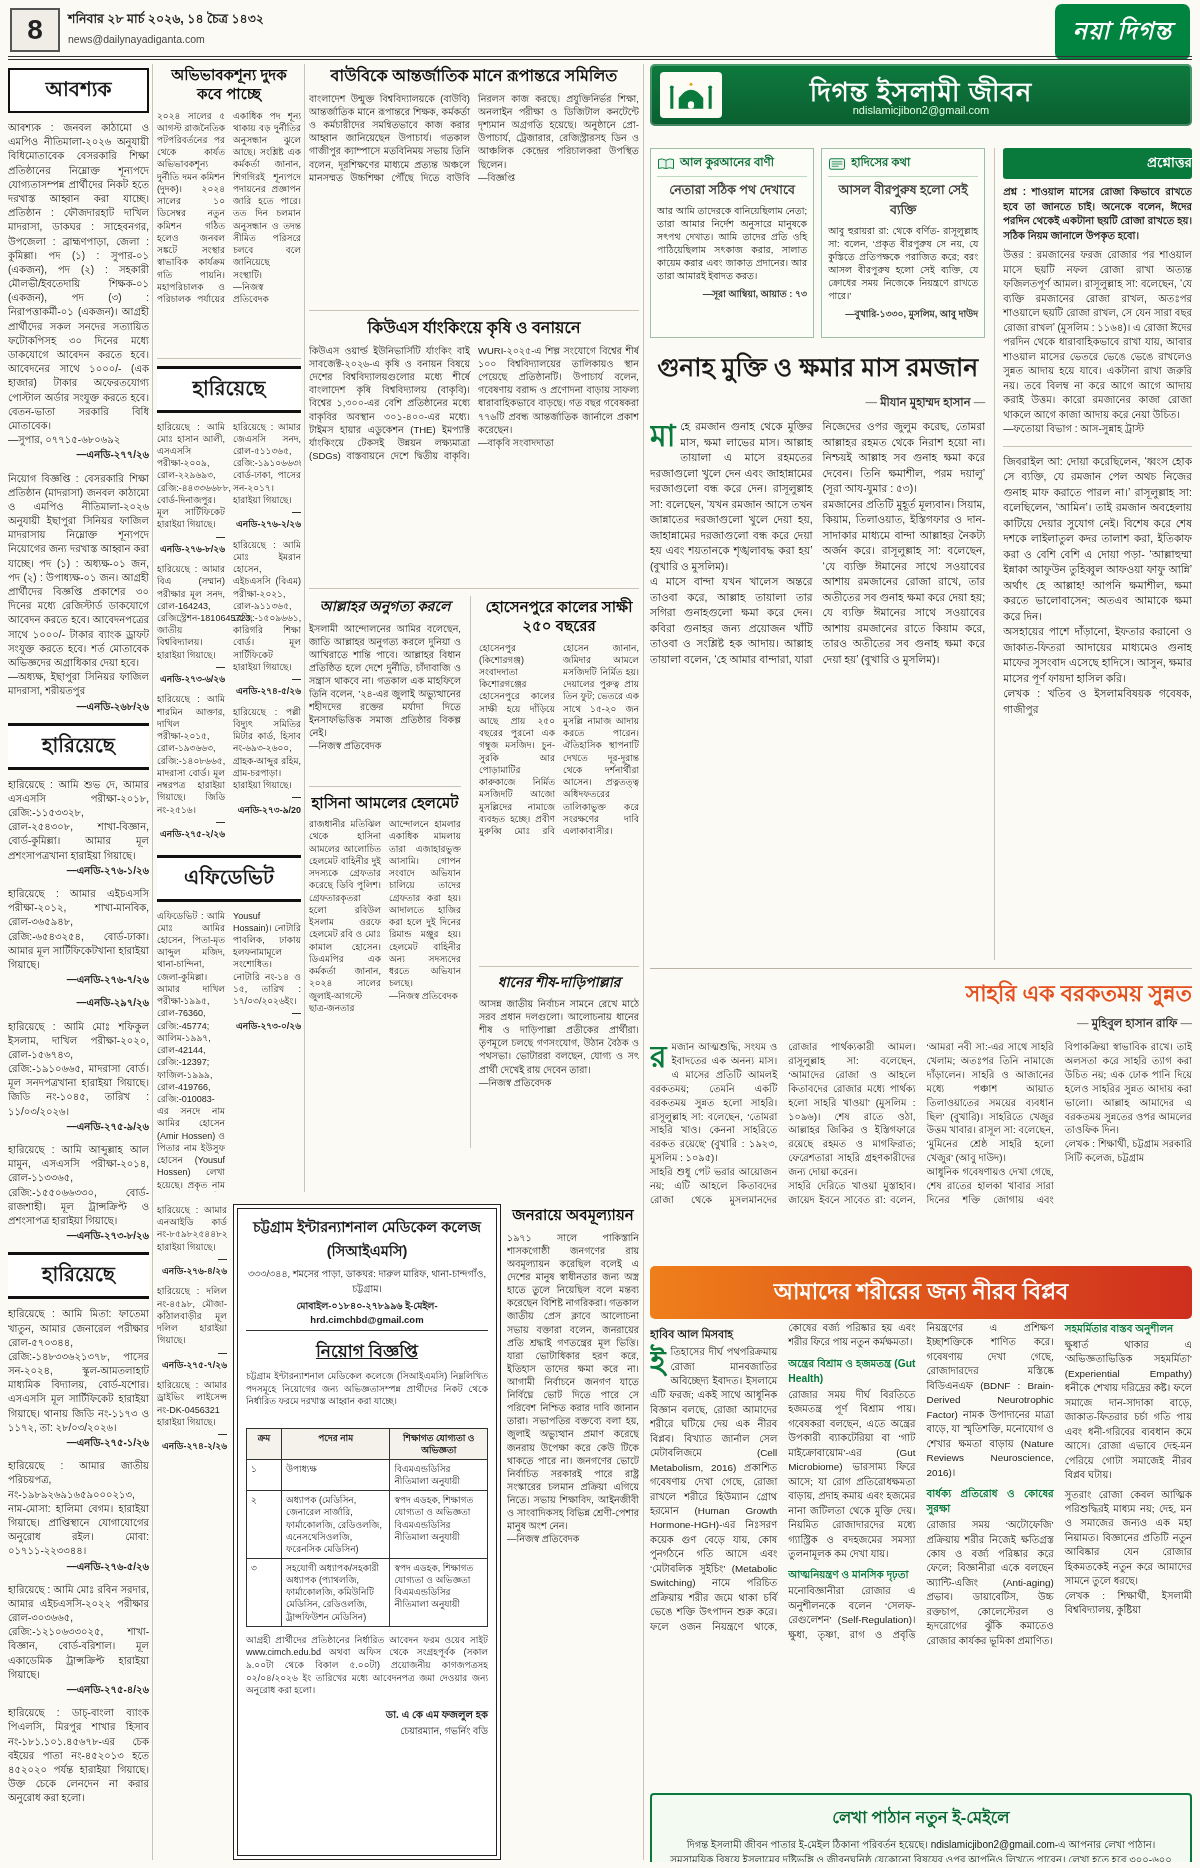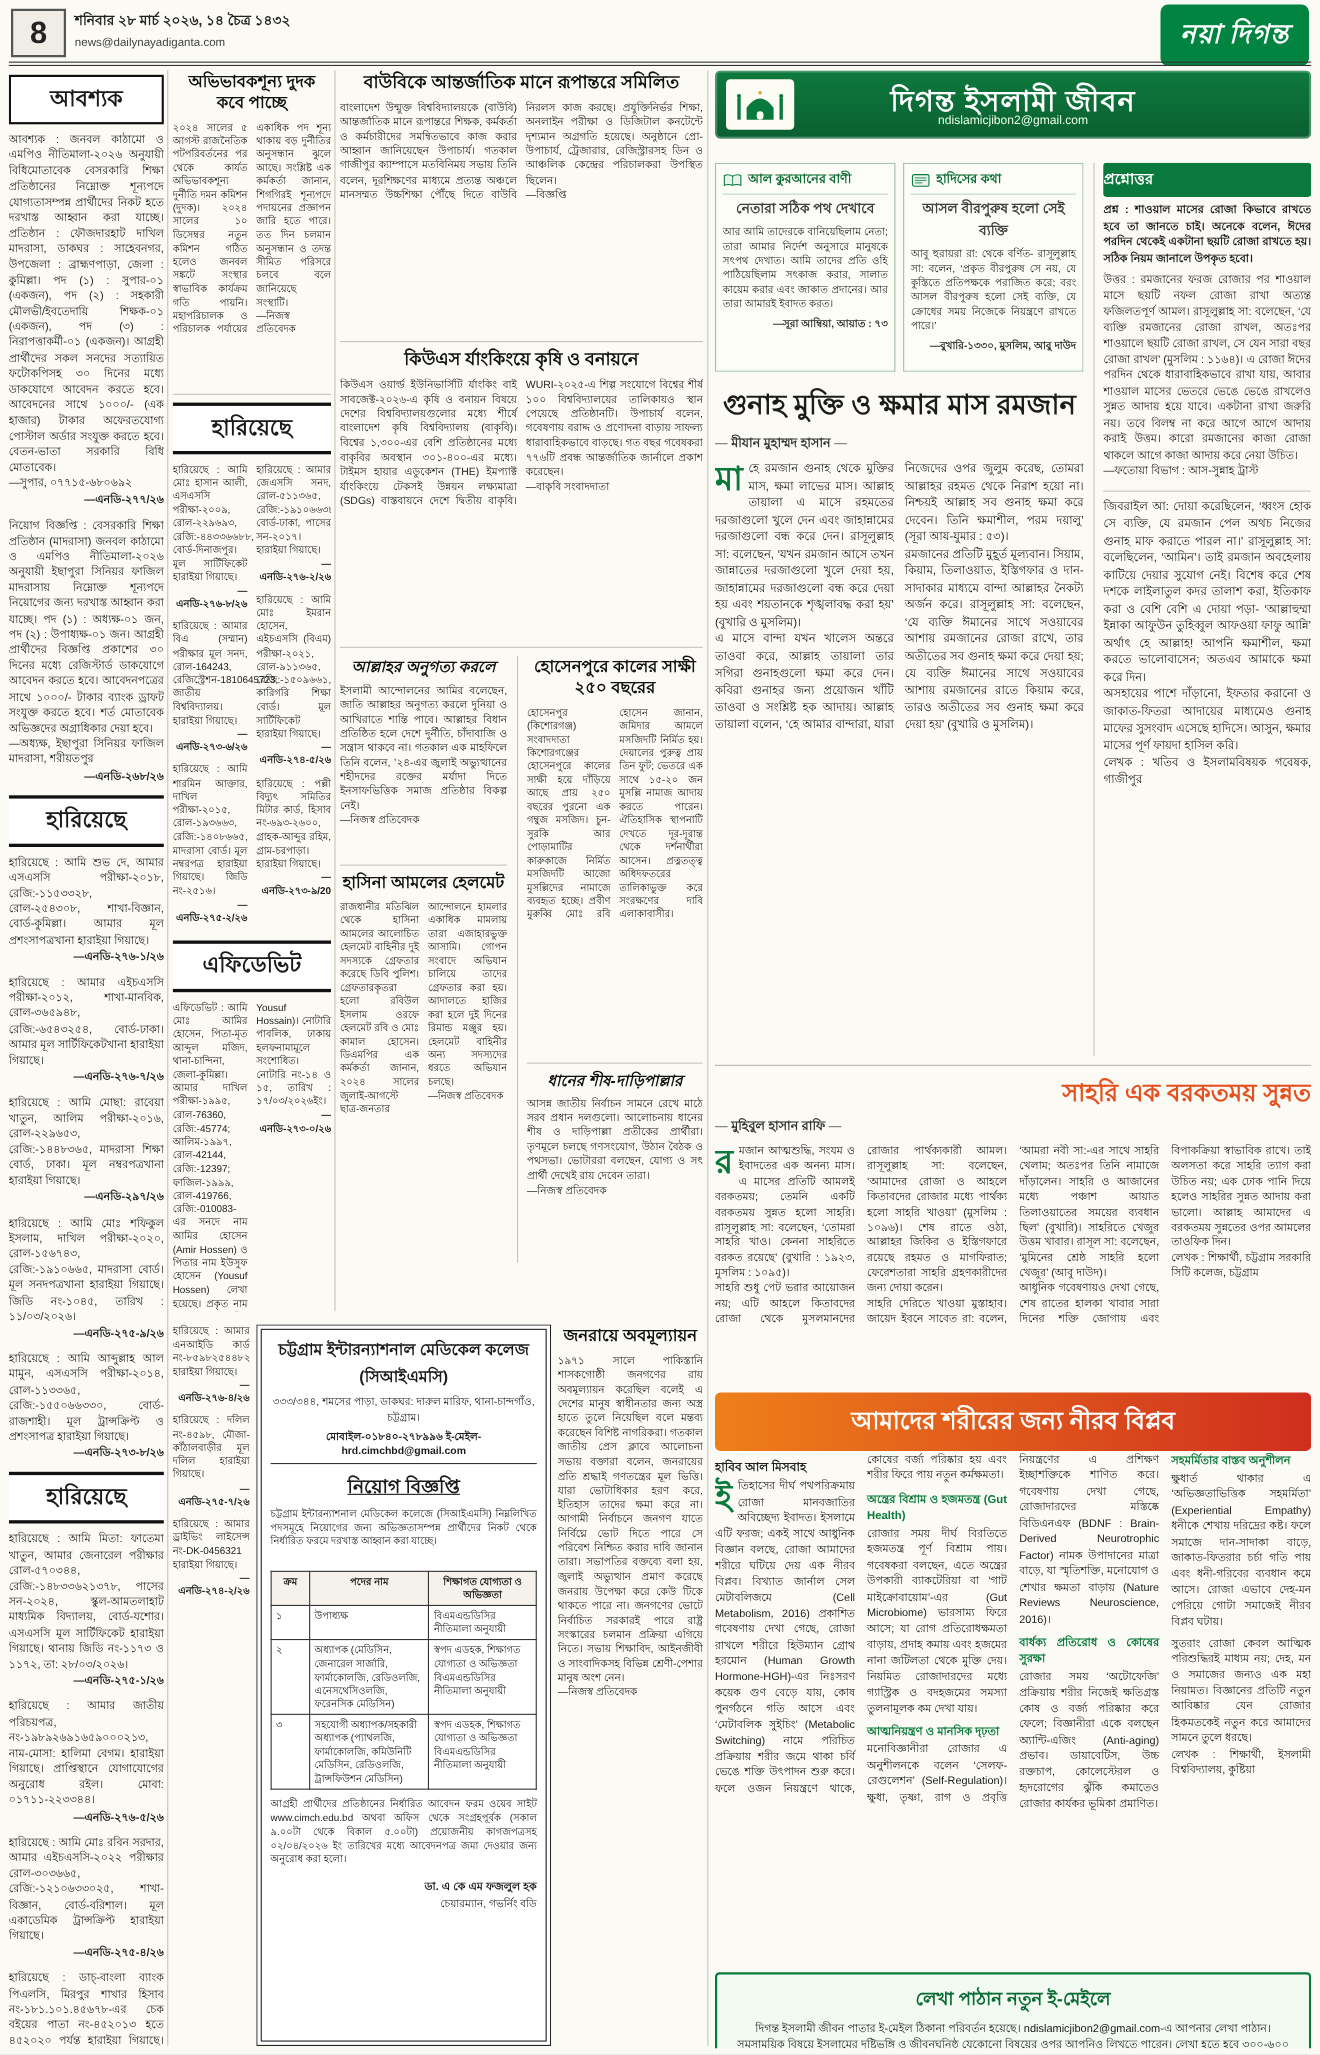--- a/index.html
+++ b/index.html
@@ -65,27 +65,27 @@
   .imain{display:flex;gap:9px;height:812px;overflow:hidden;}
   .ileft{width:341px;}
   .iright{width:192px;border-left:1px solid #c9c3b7;padding-left:8px;box-sizing:content-box;}
   .iboxes{display:flex;gap:7px;height:190px;overflow:hidden;}
   .ibox{flex:1;border:1px solid #9fbfa4;background:#fcfdf6;padding:5px 6px;box-sizing:border-box;}
   .ibox-label{display:flex;align-items:center;gap:5px;font-size:11.5px;font-weight:bold;
               color:#0a6b34;border-bottom:1px solid #bcd6bf;padding-bottom:3px;margin-bottom:4px;}
   .ibox-head{font-size:12.5px;font-weight:bold;text-align:center;margin:2px 0 4px;color:#404040;}
   .ibox-body{font-size:9.3px;line-height:1.4;text-align:justify;}
   .ibox-src{font-size:9.3px;font-weight:bold;text-align:right;margin-top:4px;color:#333;}
-  .qa-bar{background:#0a7a3c;color:#fff;font-size:13.5px;font-weight:bold;text-align:left;
+  .qa-bar{background:#0a7a3c;color:#fff;font-size:13.5px;font-weight:bold;text-align:right;
           padding:4px 0;border-radius:3px;margin-bottom:6px;}
   .qa-txt{font-size:10px;line-height:1.45;text-align:justify;}
   .qa-q{font-weight:bold;margin-bottom:5px;}
   .g2{border-top:1px solid #c9c3b7;margin-top:9px;padding-top:7px;font-size:10.5px;line-height:1.48;text-align:justify;}
   .g-head{font-size:25px;font-weight:bold;text-align:center;margin:10px 0 3px;}
-  .byline{font-size:11.5px;font-weight:bold;text-align:left;color:#333;margin:0 0 6px;}
+  .byline{font-size:11.5px;font-weight:bold;text-align:right;color:#333;margin:0 0 6px;}
   .byline:before,.byline:after{content:" — ";color:#888;}
   .gtext{columns:2;column-gap:10px;font-size:10.5px;line-height:1.48;text-align:justify;height:556px;overflow:hidden;}
   .dropcap{float:left;font-size:30px;line-height:1;font-weight:bold;color:#0a7a3c;padding:2px 5px 0 0;}
   .sahri{border-top:1px solid #b9b3a6;margin-top:8px;padding-top:5px;}
   .s-head{font-size:22px;font-weight:bold;text-align:right;color:#e4511e;margin:2px 0 2px;}
   .stext{columns:4;column-gap:11px;font-size:9.8px;line-height:1.42;text-align:justify;height:216px;overflow:hidden;margin-top:4px;}
   .bban{background:linear-gradient(90deg,#ef7f1a,#cf2e1e);color:#fff;font-size:22px;font-weight:bold;
         text-align:center;padding:8px 0;border-radius:5px;margin-top:10px;}
   .b-by{font-size:11px;font-weight:bold;margin:5px 0 3px;color:#222;}
   .btext{columns:4;column-gap:11px;font-size:9.9px;line-height:1.46;text-align:justify;height:462px;overflow:hidden;margin-top:2px;}
@@ -130,21 +130,20 @@
     <div class="ctitle">হারিয়েছে</div>
     <div class="citem">
       <div class="pre justify">হারিয়েছে : আমি শুভ দে, আমার এসএসসি পরীক্ষা-২০১৮, রেজি:-১১৫৩৩২৮, রোল-২৫৪৩০৮, শাখা-বিজ্ঞান, বোর্ড-কুমিল্লা। আমার মূল প্রশংসাপত্রখানা হারাইয়া গিয়াছে।</div>
       <div class="ref">—এনডি-২৭৬-১/২৬</div>
     </div>
     <div class="citem">
       <div class="pre justify">হারিয়েছে : আমার এইচএসসি পরীক্ষা-২০১২, শাখা-মানবিক, রোল-৩৬৫৯৪৮, রেজি:-৬৫৪৩২৫৪, বোর্ড-ঢাকা। আমার মূল সার্টিফিকেটখানা হারাইয়া গিয়াছে।</div>
       <div class="ref">—এনডি-২৭৬-৭/২৬</div>
     </div>
     <div class="citem">
-      <div class="pre justify">হারিয়েছে : আমি মোছা: রাবেয়া খাতুন, আলিম পরীক্ষা-২০১৬, রোল-২২৯৬৫৩, রেজি:-১৪৪৮৩৬৫, মাদরাসা শিক্ষা বোর্ড, ঢাকা। মূল নম্বরপত্রখানা হারাইয়া গিয়াছে।</div>
       <div class="ref">—এনডি-২৯৭/২৬</div>
     </div>
     <div class="citem">
       <div class="pre justify">হারিয়েছে : আমি মোঃ শফিকুল ইসলাম, দাখিল পরীক্ষা-২০২০, রোল-১৫৬৭৪৩, রেজি:-১৯১০৬৬৫, মাদরাসা বোর্ড। মূল সনদপত্রখানা হারাইয়া গিয়াছে। জিডি নং-১০৪৫, তারিখ : ১১/০৩/২০২৬।</div>
       <div class="ref">—এনডি-২৭৫-৯/২৬</div>
     </div>
     <div class="citem">
       <div class="pre justify">হারিয়েছে : আমি আব্দুল্লাহ আল মামুন, এসএসসি পরীক্ষা-২০১৪, রোল-১১৩৩৬৫, রেজি:-১৫৫০৬৬৩৩০, বোর্ড-রাজশাহী। মূল ট্রান্সক্রিপ্ট ও প্রশংসাপত্র হারাইয়া গিয়াছে।</div>
       <div class="ref">—এনডি-২৭৩-৮/২৬</div>
     </div>

